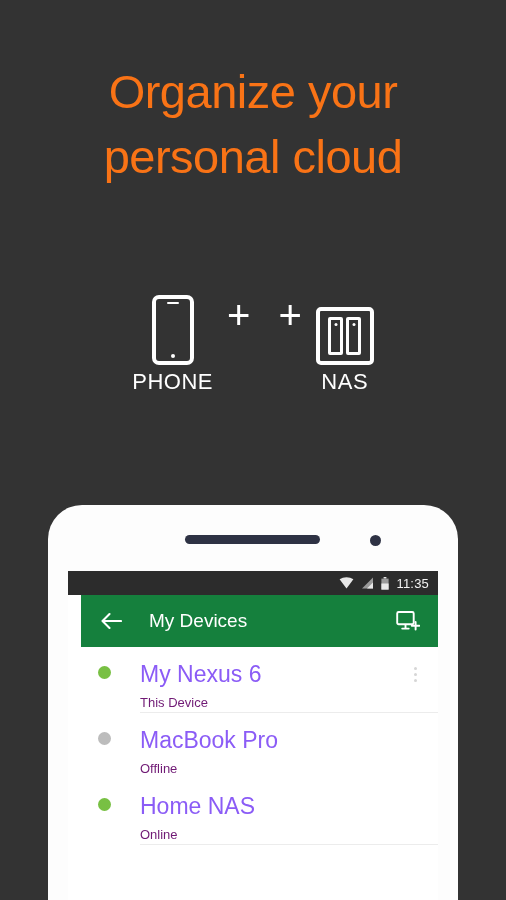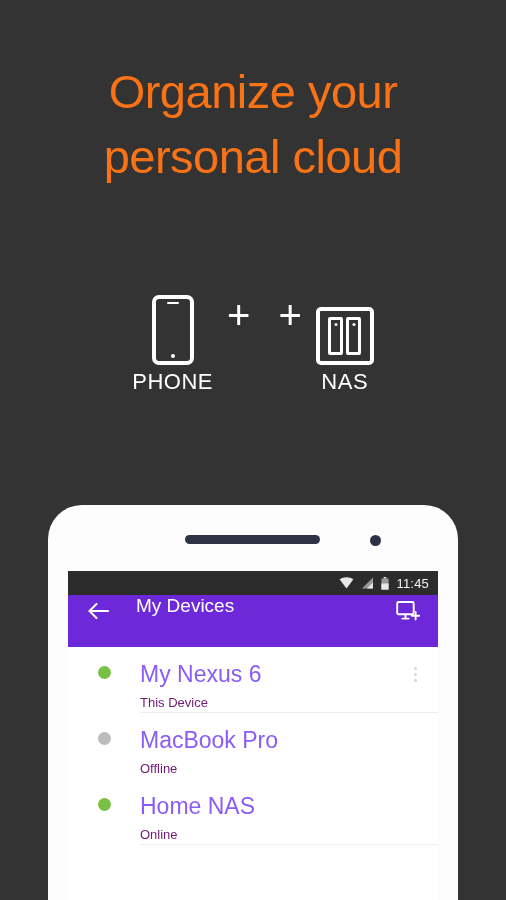--- a/index.html
+++ b/index.html
@@ -223,23 +223,25 @@
   .status-time {
     color: #f2f2f2;
     font-size: 13px;
     font-weight: 400;
     letter-spacing: 0.2px;
   }
 
   
   .app-bar {
     height: 52px;
-    background: #6d28d9;
-    display: flex;
+    background: #15803d;
+    display: flex;
+    align-items: center;
     padding: 0 14px;
+    margin-left: 13px;
   }
   .back-btn {
     width: 32px;
     height: 32px;
     display: flex;
     align-items: center;
     justify-content: center;
     flex: none;
   }
   .app-title {
@@ -366,21 +368,21 @@
       </svg>
       <svg class="st-ico" width="13" height="12" viewBox="0 0 13 12">
         <path d="M12 0.5 L12 11.5 L1 11.5 Z" fill="#9a9a9a"></path>
         <path d="M12 5.5 L12 11.5 L6 11.5 Z" fill="#e8e8e8"></path>
       </svg>
       <svg class="st-ico" width="8" height="13" viewBox="0 0 8 13">
         <rect x="2.6" y="0" width="2.8" height="1.6" fill="#e8e8e8"></rect>
         <rect x="0.4" y="1.6" width="7.2" height="11" fill="#9a9a9a"></rect>
         <rect x="0.4" y="6.5" width="7.2" height="6.1" fill="#e8e8e8"></rect>
       </svg>
-      <span class="status-time">11:45</span>
+      <span class="status-time">11:35</span>
     </div>
 
     <div class="app-bar">
       <div class="back-btn">
         <svg width="22" height="18" viewBox="0 0 22 18">
           <path d="M21 9 L3 9 M9.5 2 L2.5 9 L9.5 16" stroke="#ffffff" stroke-width="2.1" fill="none" stroke-linecap="round" stroke-linejoin="round"></path>
         </svg>
       </div>
       <div class="app-title">My Devices</div>
       <div class="add-device-btn">

